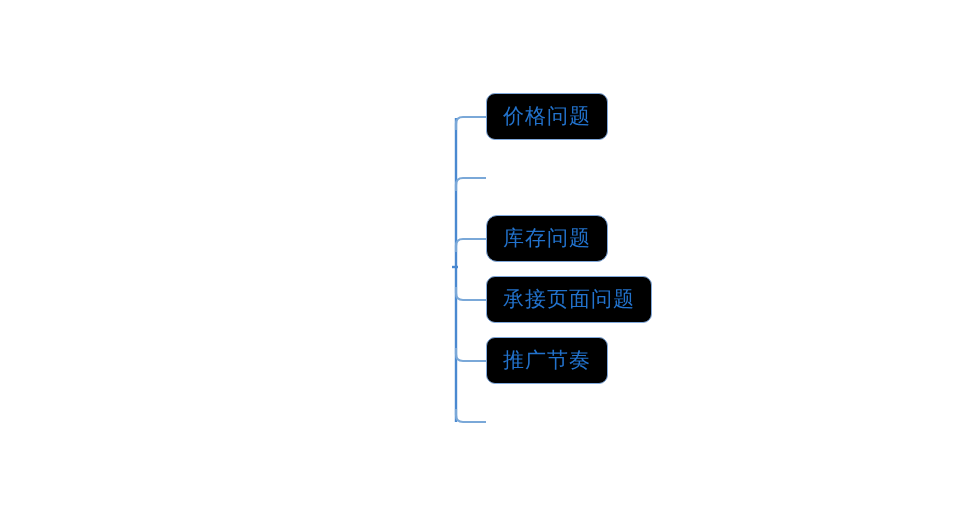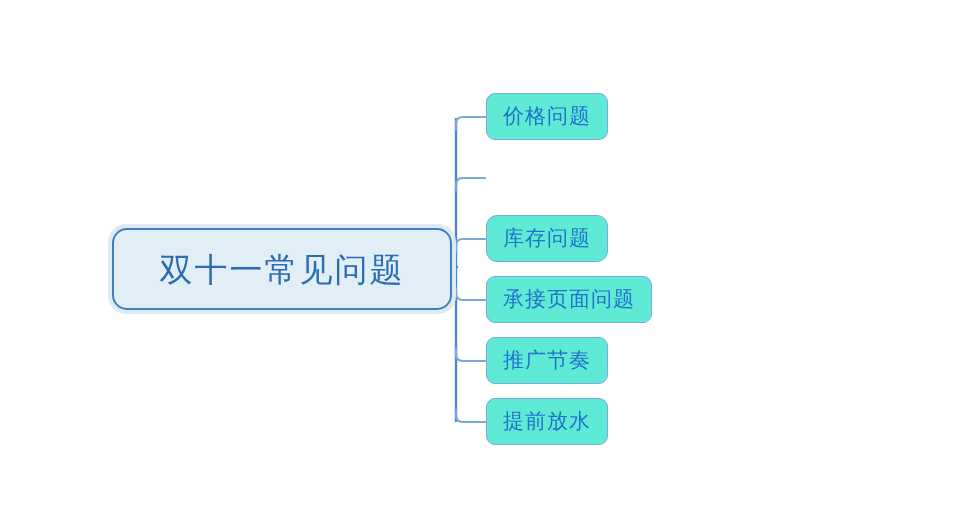--- a/index.html
+++ b/index.html
@@ -62,21 +62,21 @@
     user-select: none;
   }
   
   .child-node {
     position: absolute;
     left: 486px;
     box-sizing: border-box;
     height: 47px;
     border: 1.6px solid #81a9dc;
     border-radius: 9px;
-    background: #5eead4;
+    background: #000000;
     display: flex;
     align-items: center;
     justify-content: center;
     padding: 0 16px;
   }
   .child-label {
     font-family: "DejaVu Sans", sans-serif;
     font-size: 21px;
     letter-spacing: 1px;
     color: #2272cc;
@@ -102,35 +102,27 @@
 
     <path d="M 456 252 L 456 246 Q 456 239 463 239 L 486 239" stroke="#7aa8d8" stroke-width="2.2" fill="none" stroke-linecap="butt"></path>
 
     <path d="M 456 287 L 456 293 Q 456 300 463 300 L 486 300" stroke="#7aa8d8" stroke-width="2.2" fill="none" stroke-linecap="butt"></path>
 
     <path d="M 456 348 L 456 354 Q 456 361 463 361 L 486 361" stroke="#7aa8d8" stroke-width="2.2" fill="none" stroke-linecap="butt"></path>
 
     <path d="M 456 409 L 456 415 Q 456 422 463 422 L 486 422" stroke="#7aa8d8" stroke-width="2.2" fill="none" stroke-linecap="butt"></path>
   </svg>
 
-  <div class="root-node">
-    <div class="root-node-inner">
-      <span class="root-label">双十一常见问题</span>
-    </div>
-  </div>
 
   <div class="child-node" style="top:93px;">
     <span class="child-label">价格问题</span>
   </div>
   <div class="child-node" style="top:215px;border-radius:11px;">
     <span class="child-label">库存问题</span>
   </div>
   <div class="child-node" style="top:276px;">
     <span class="child-label">承接页面问题</span>
   </div>
   <div class="child-node" style="top:337px;">
     <span class="child-label">推广节奏</span>
   </div>
-  <div class="child-node" style="top:398px;">
-    <span class="child-label">提前放水</span>
-  </div>
 
 </div>
 
 </body></html>

